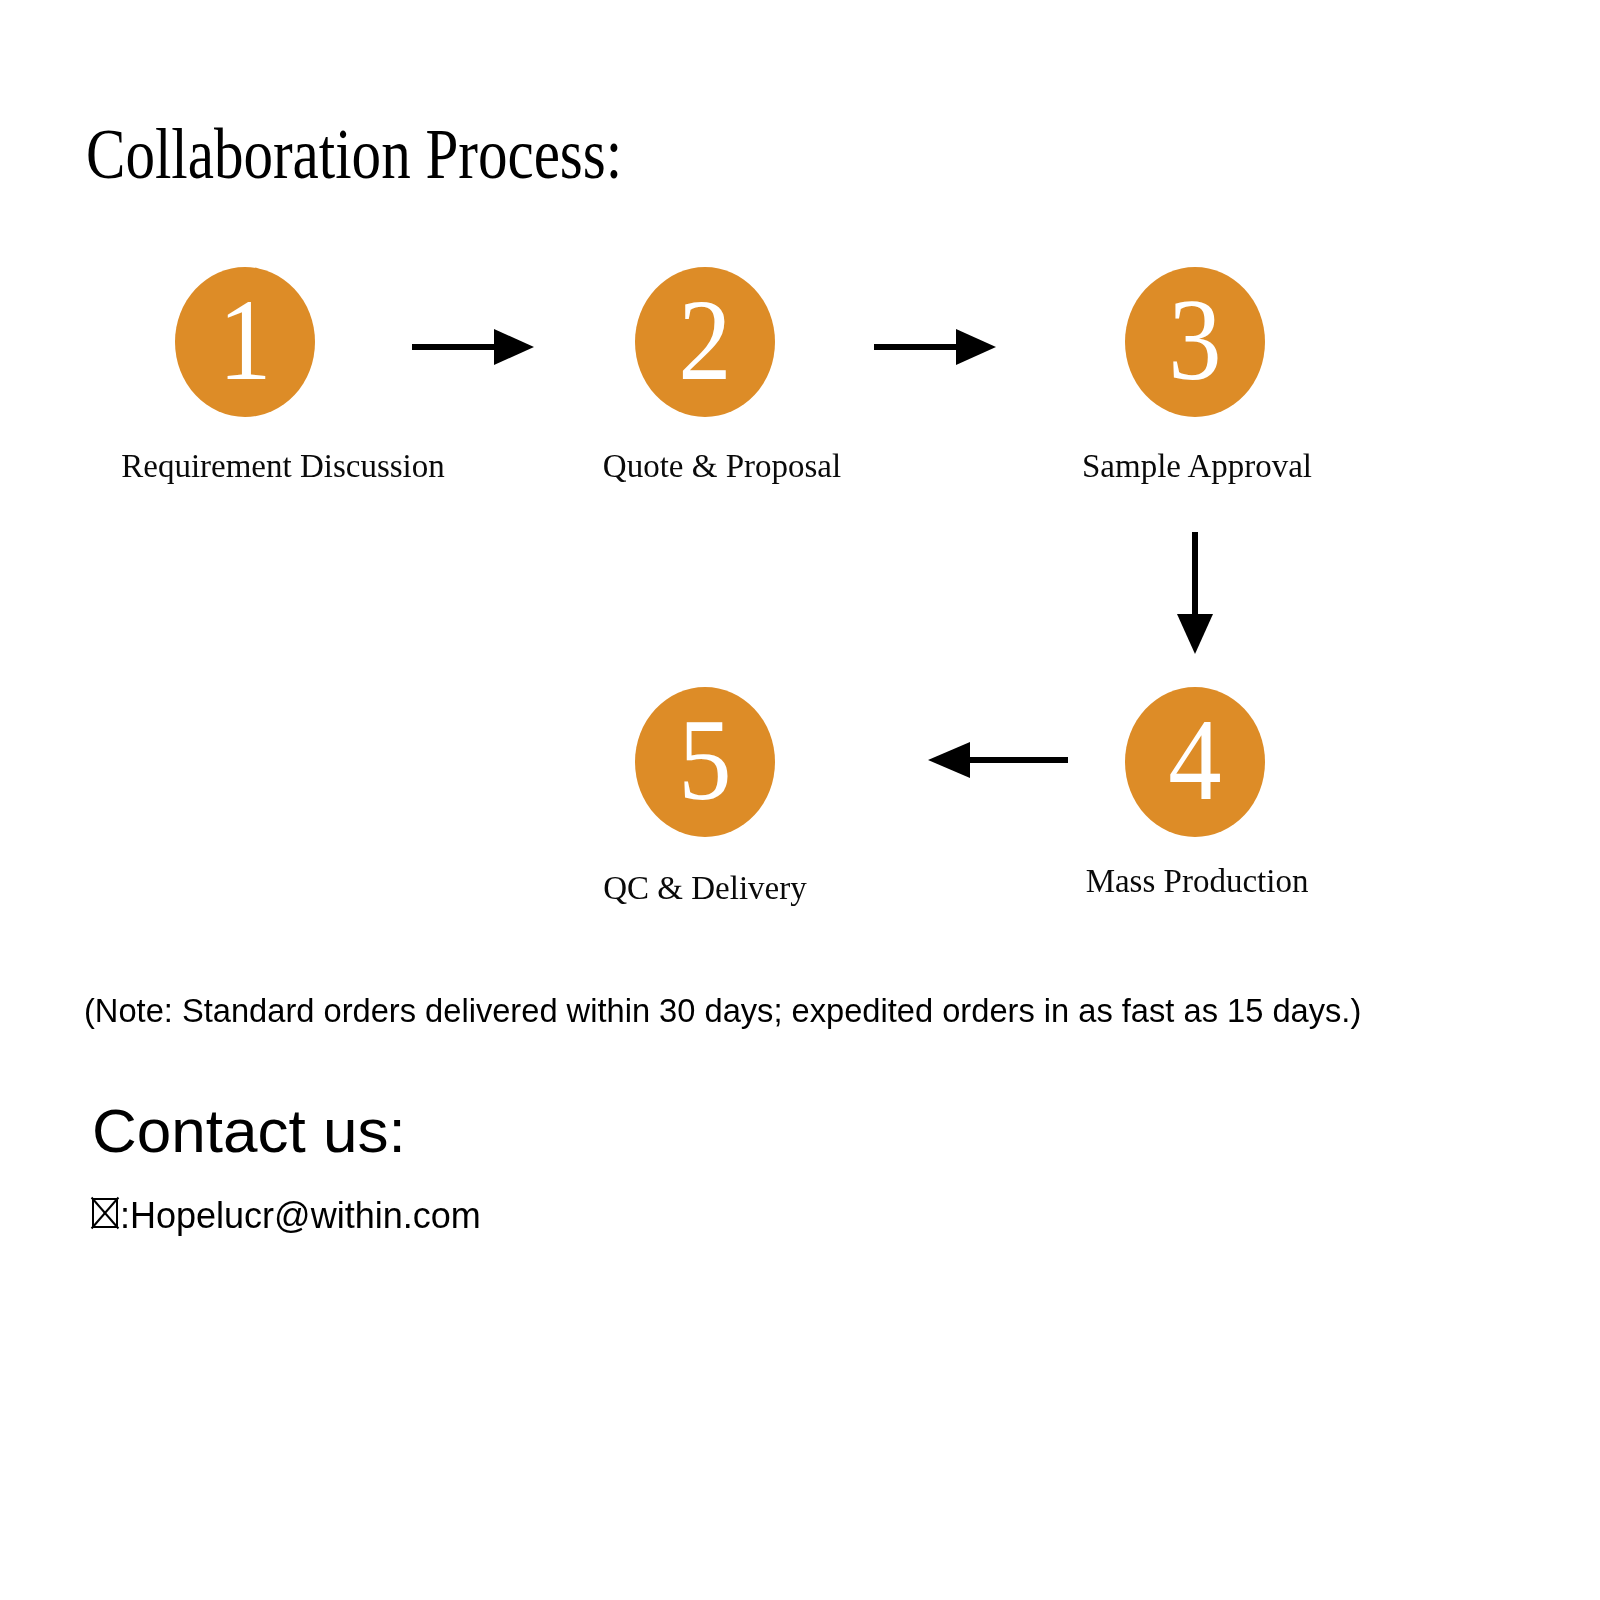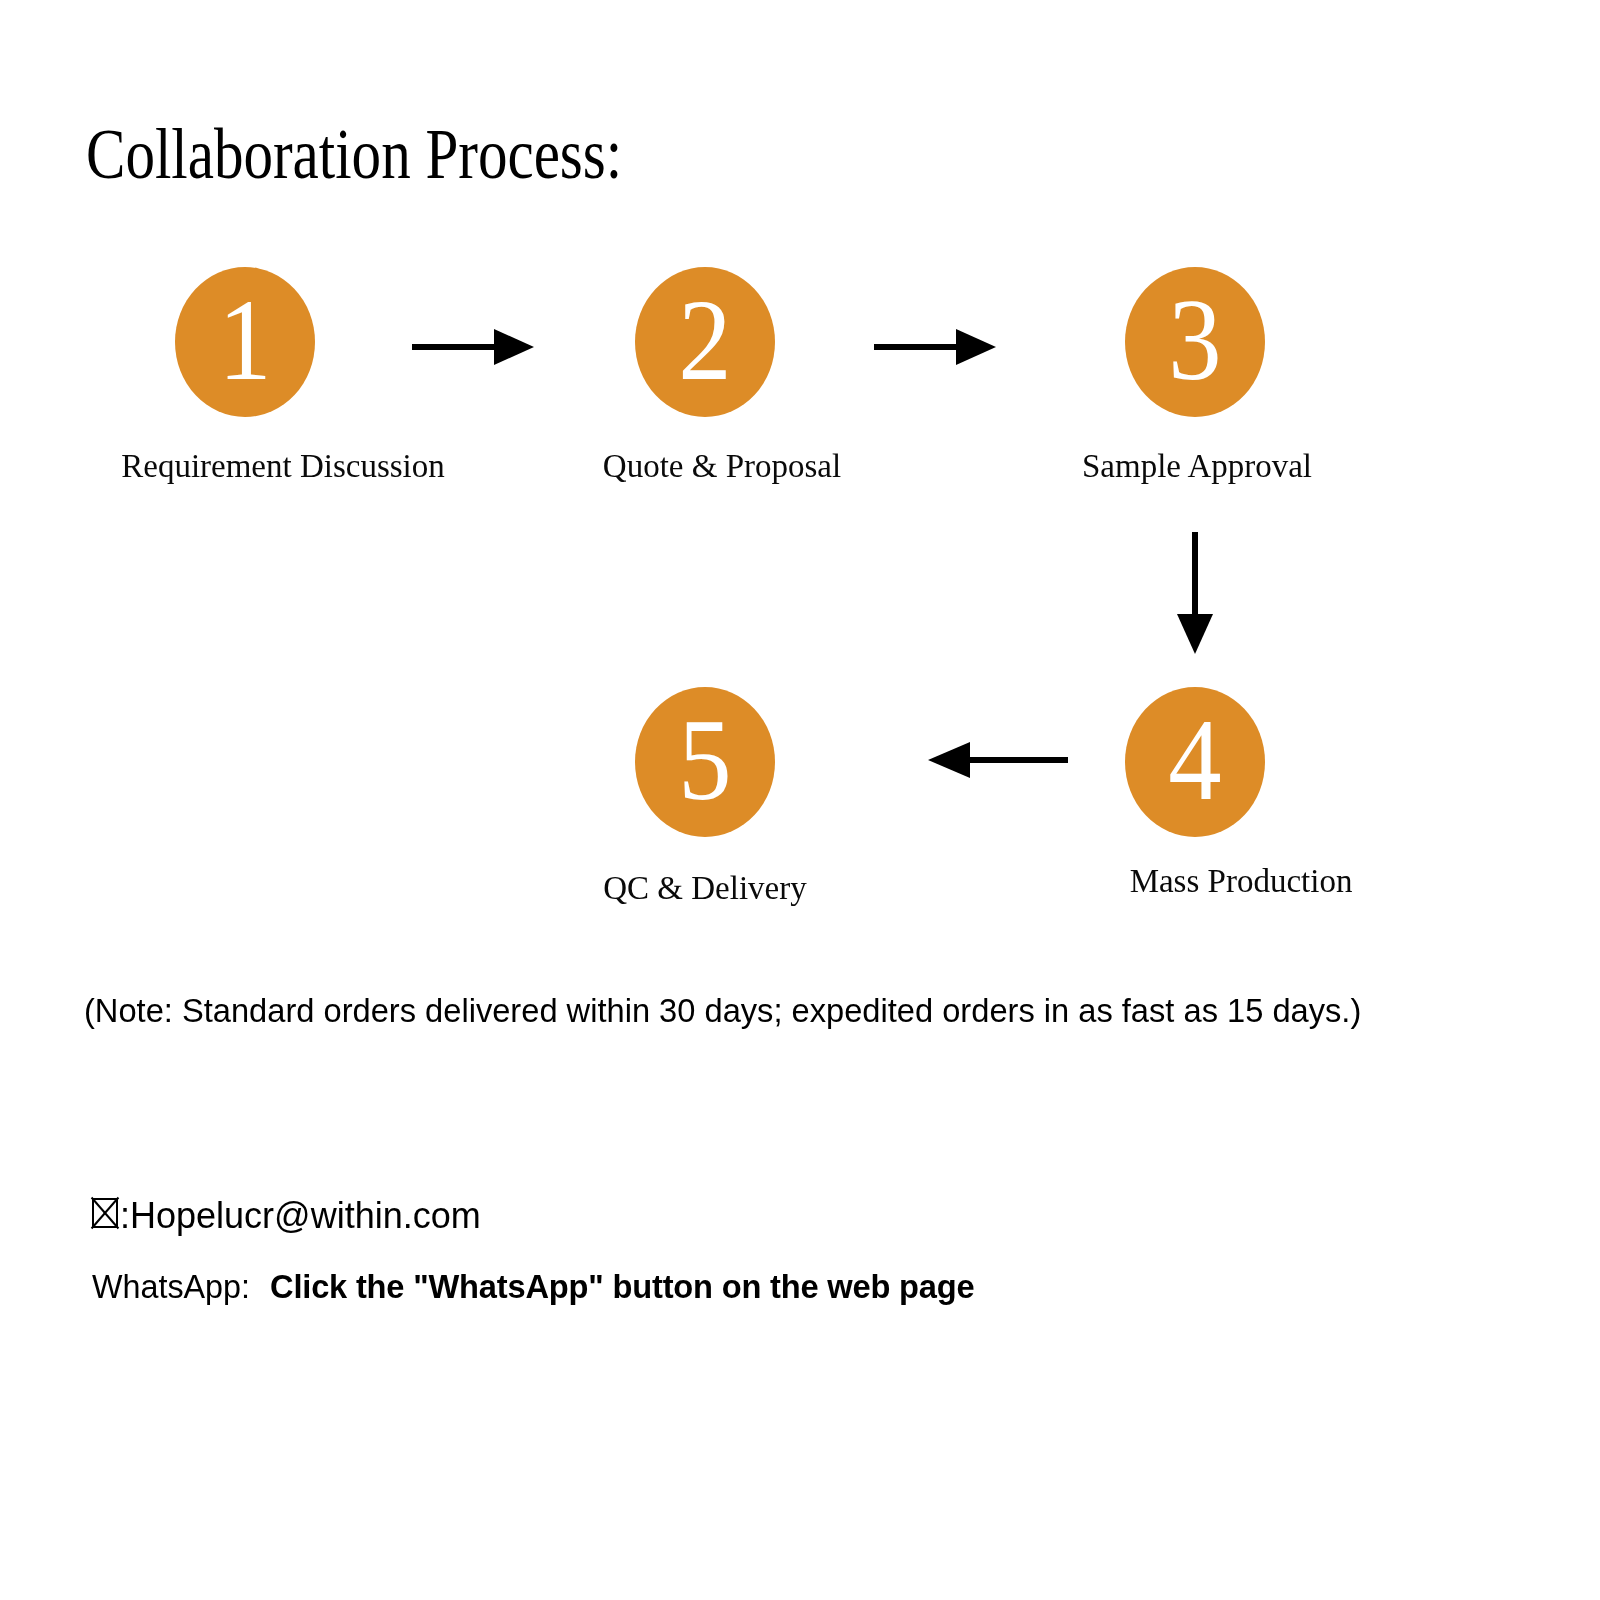--- a/index.html
+++ b/index.html
@@ -201,21 +201,21 @@
       <span class="num">3</span>
     </div>
   </div>
   <div class="node-label" style="left:1197px; top:450px;">Sample Approval</div>
 
   <div class="node" style="left:1195px; top:762px;">
     <div class="bubble">
       <span class="num">4</span>
     </div>
   </div>
-  <div class="node-label" style="left:1197px; top:865px;margin-left:44px;">Mass Production</div>
+  <div class="node-label" style="left:1197px; top:865px;">Mass Production</div>
 
   <div class="node" style="left:705px; top:762px;">
     <div class="bubble">
       <span class="num">5</span>
     </div>
   </div>
   <div class="node-label" style="left:705px; top:872px;">QC &amp; Delivery</div>
 
   <svg class="arrow-svg" style="left:410px; top:320px;" width="130" height="55">
     <line x1="2" y1="27" x2="88" y2="27" stroke="#000" stroke-width="6"></line>
@@ -232,29 +232,26 @@
     <polygon points="9,84 45,84 27,124" fill="#000"></polygon>
   </svg>
 
   <svg class="arrow-svg" style="left:922px; top:733px;" width="150" height="55">
     <line x1="44" y1="27" x2="146" y2="27" stroke="#000" stroke-width="6"></line>
     <polygon points="48,9 48,45 6,27" fill="#000"></polygon>
   </svg>
 
   <div class="note">(Note: Standard orders delivered within 30 days; expedited orders in as fast as 15 days.)</div>
 
+  <div class="contact-title">Contact us:</div>
 
   <div class="contact-row email-row">
     <span class="tofu">
       <span class="bx"></span>
       <span class="d1"></span>
       <span class="d2"></span>
     </span>
     <span>: </span>
     <span>Hopelucr@within.com</span>
   </div>
 
-  <div class="contact-row wa-row">
-    <span class="wa-label">WhatsApp:</span>
-    <span class="wa-value">Click the "WhatsApp" button on the web page</span>
-  </div>
 
 </div>
 
 </body></html>

